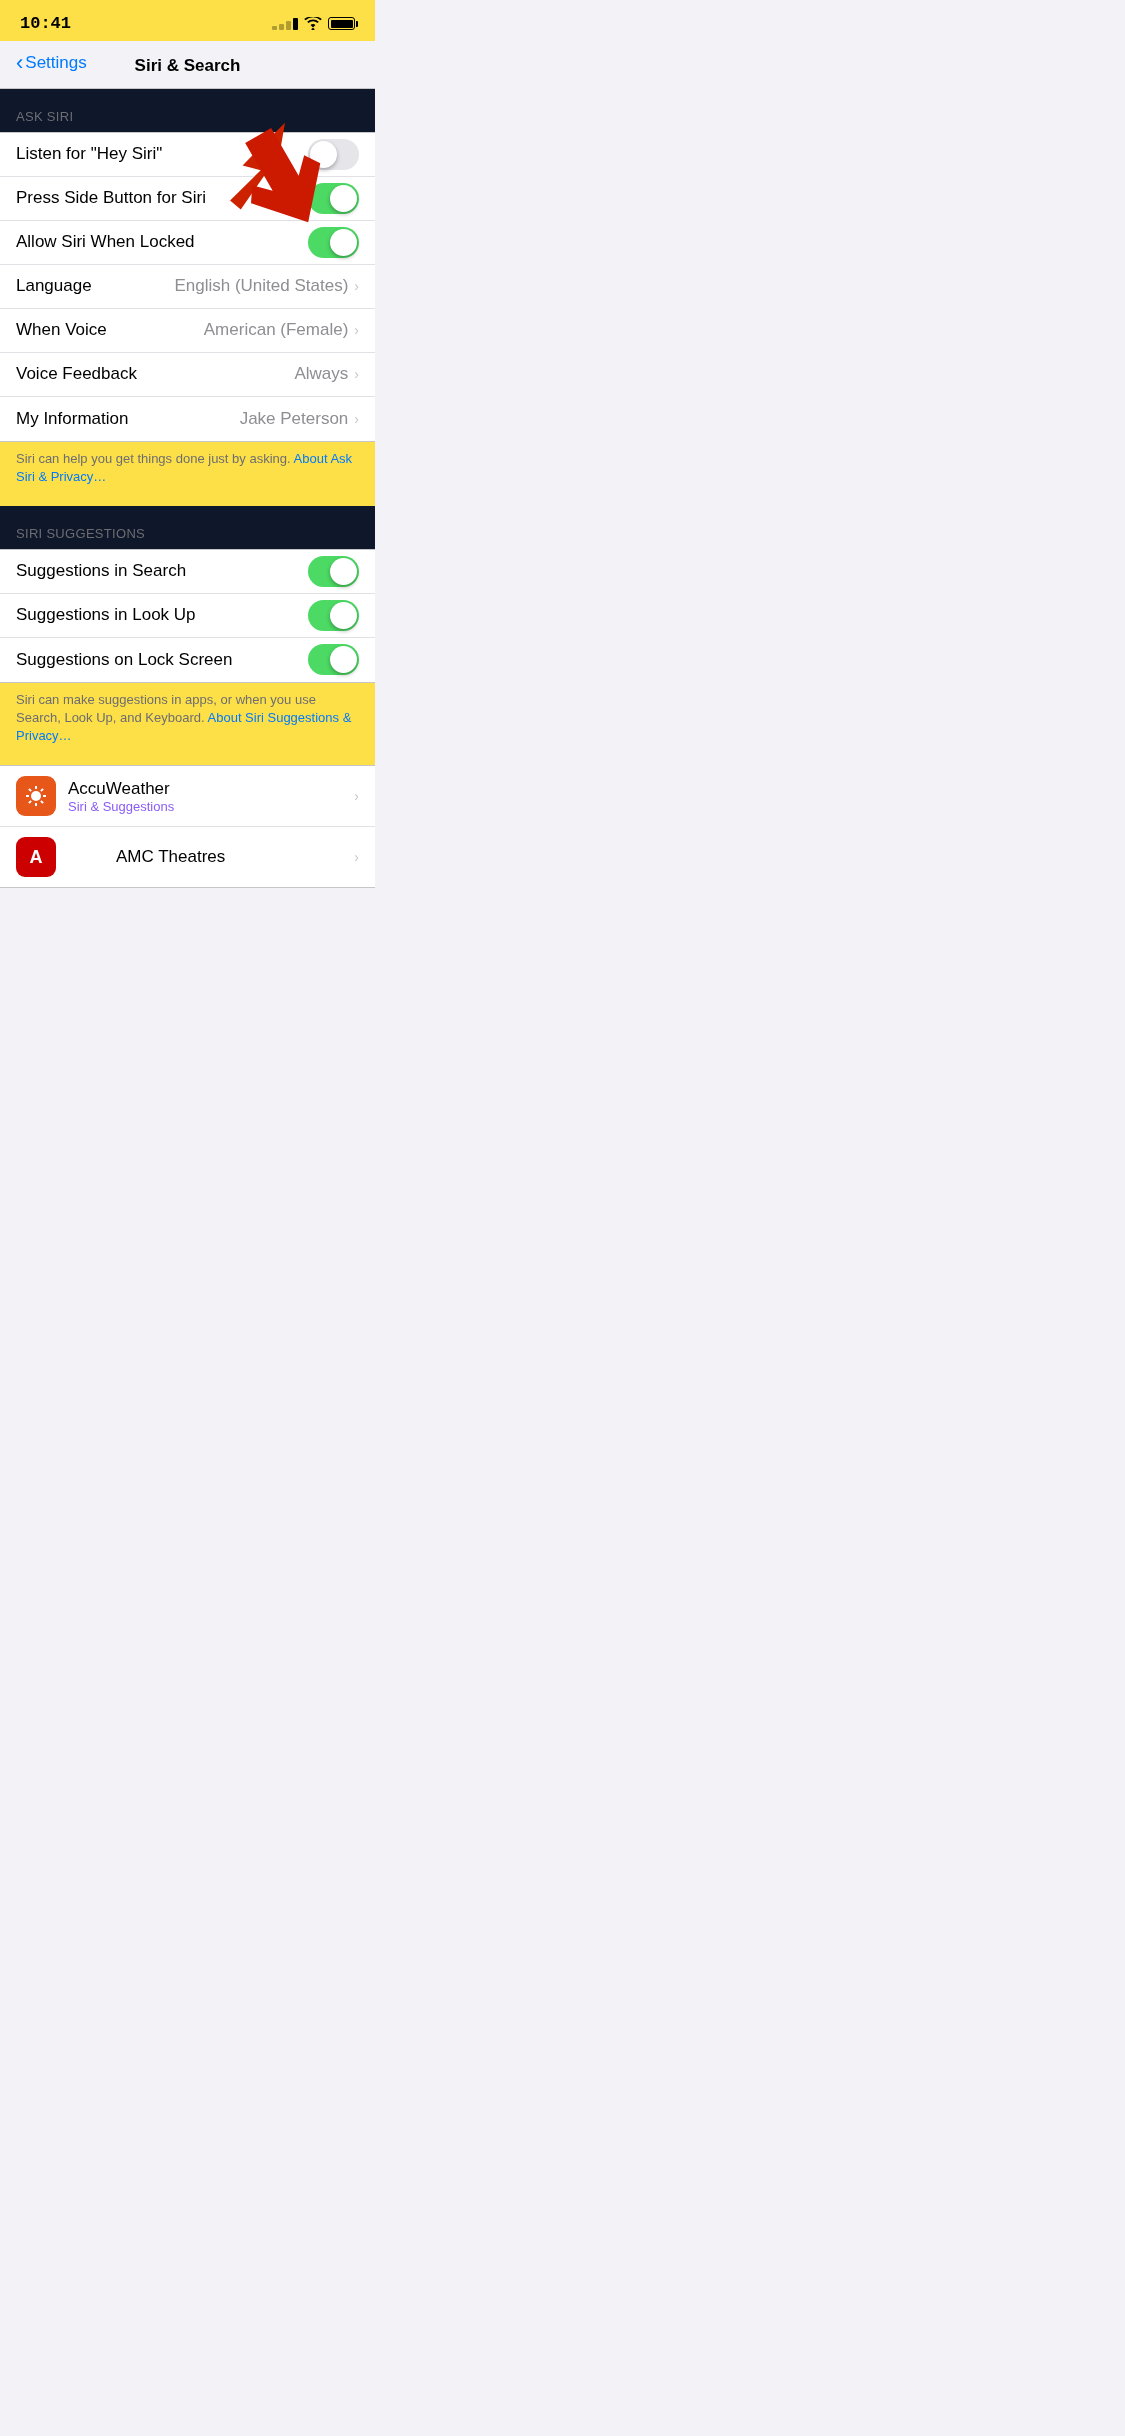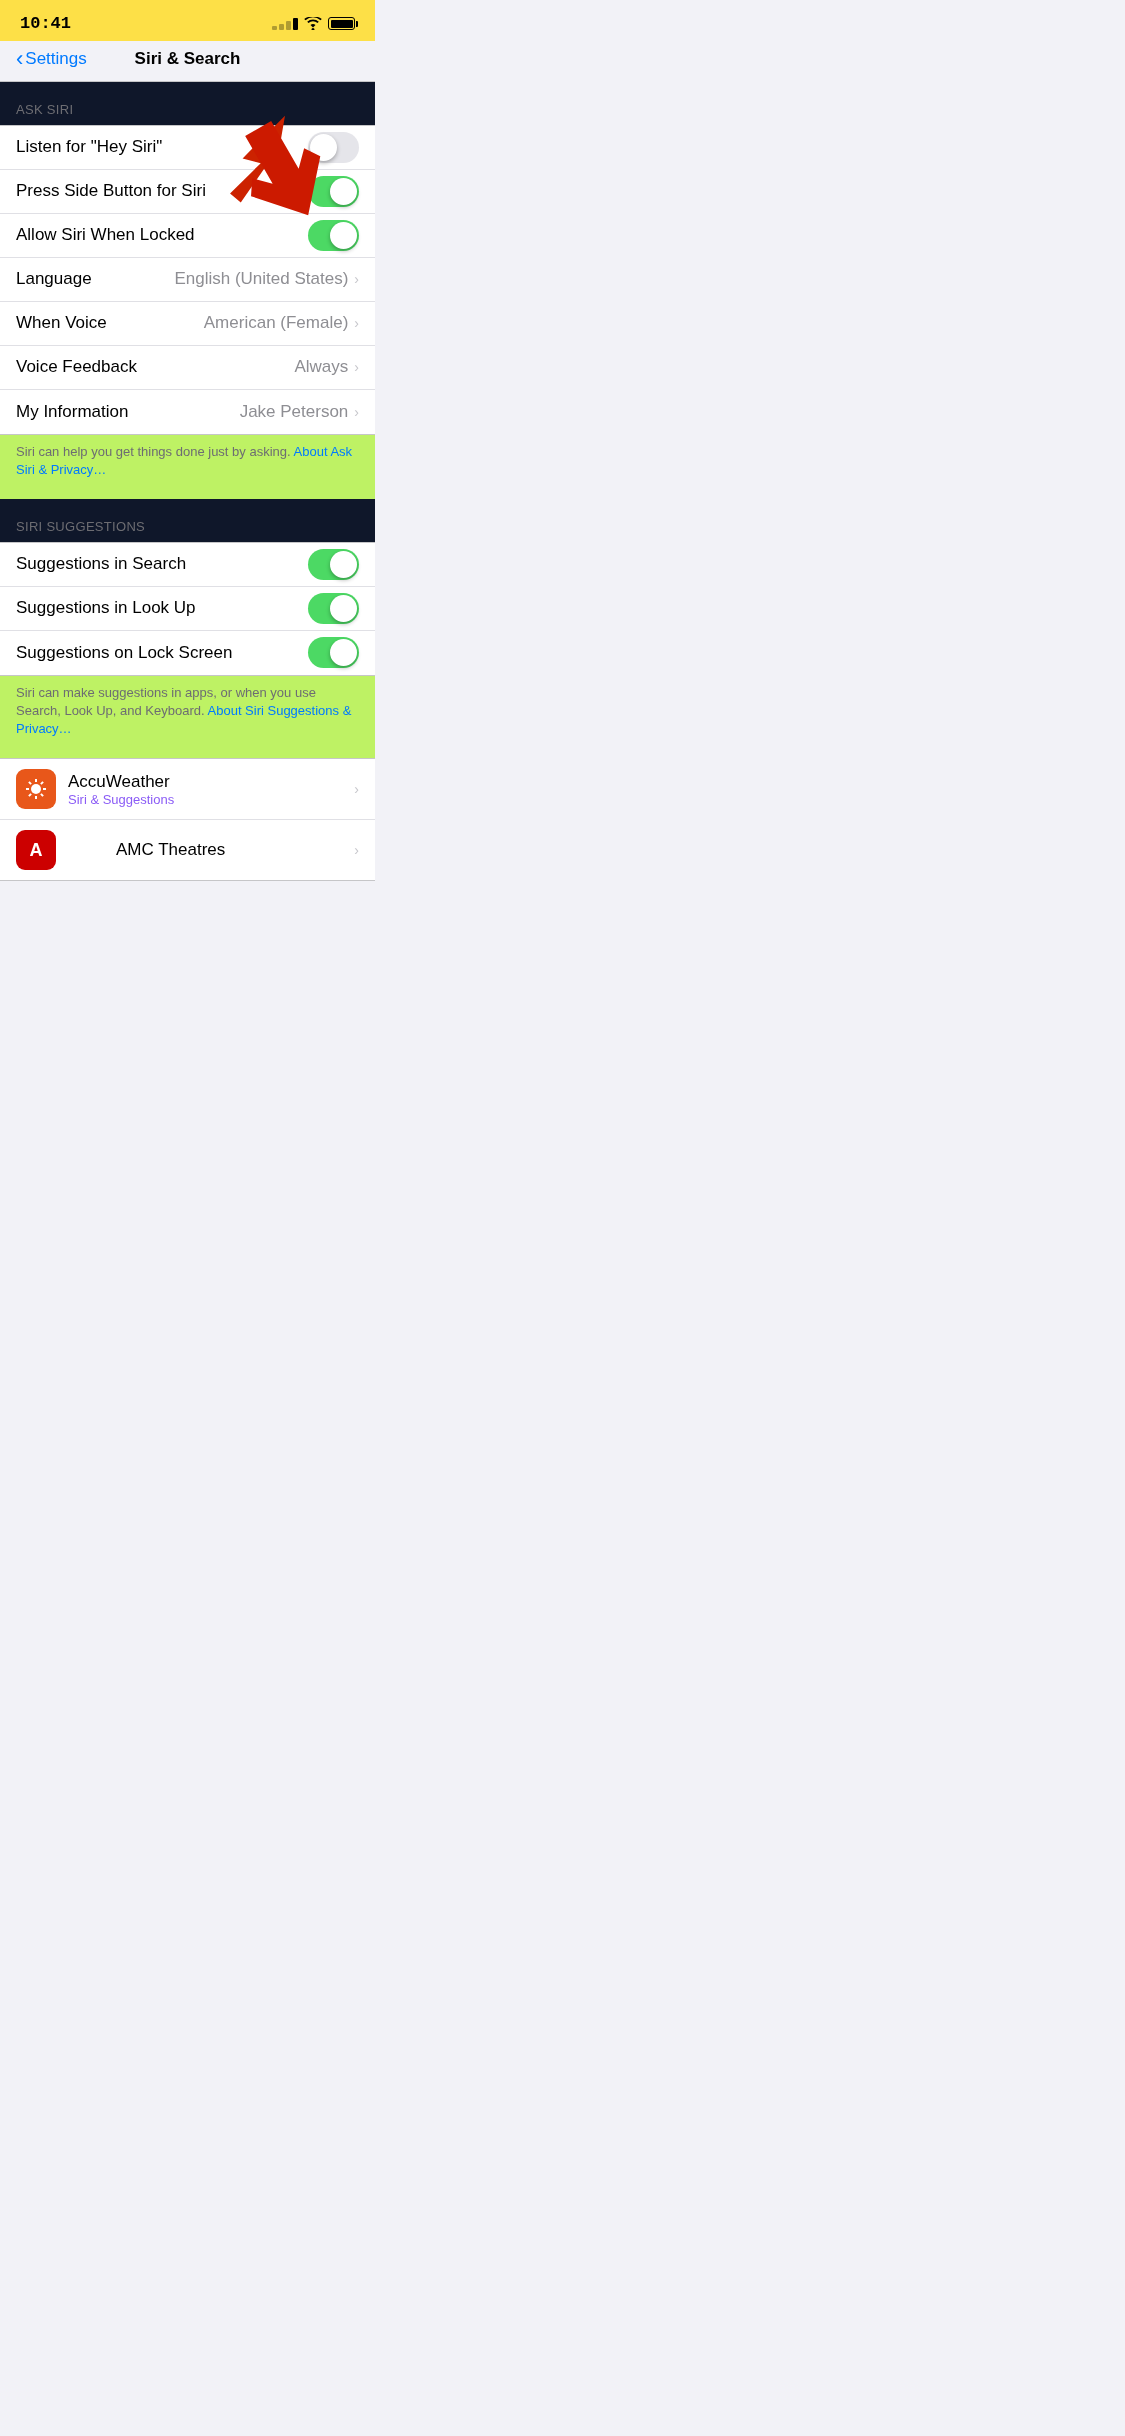--- a/index.html
+++ b/index.html
@@ -94,20 +94,21 @@
     }
     .nav-back-chevron {
       font-size: 22px;
       margin-right: 2px;
       line-height: 1;
     }
     .nav-title {
       font-size: 17px;
       font-weight: 600;
       color: #000;
+      margin-top: 7px;
     }
 
     
     .nav-separator {
       height: 0.5px;
       background: #c6c6c8;
     }
 
     
     .section-header {
@@ -188,21 +189,21 @@
     }
     .toggle.on .toggle-thumb { left: 22px; }
     .toggle.off .toggle-thumb { left: 2px; }
 
     
     .section-footer {
       padding: 8px 16px 20px;
       font-size: 13px;
       color: #6d6d72;
       line-height: 1.4;
-      background: #bef264;
+      background: #fde047;
     }
     .section-footer a {
       color: #007aff;
       text-decoration: none;
     }
 
     
     .app-row {
       display: flex;
       align-items: center;

